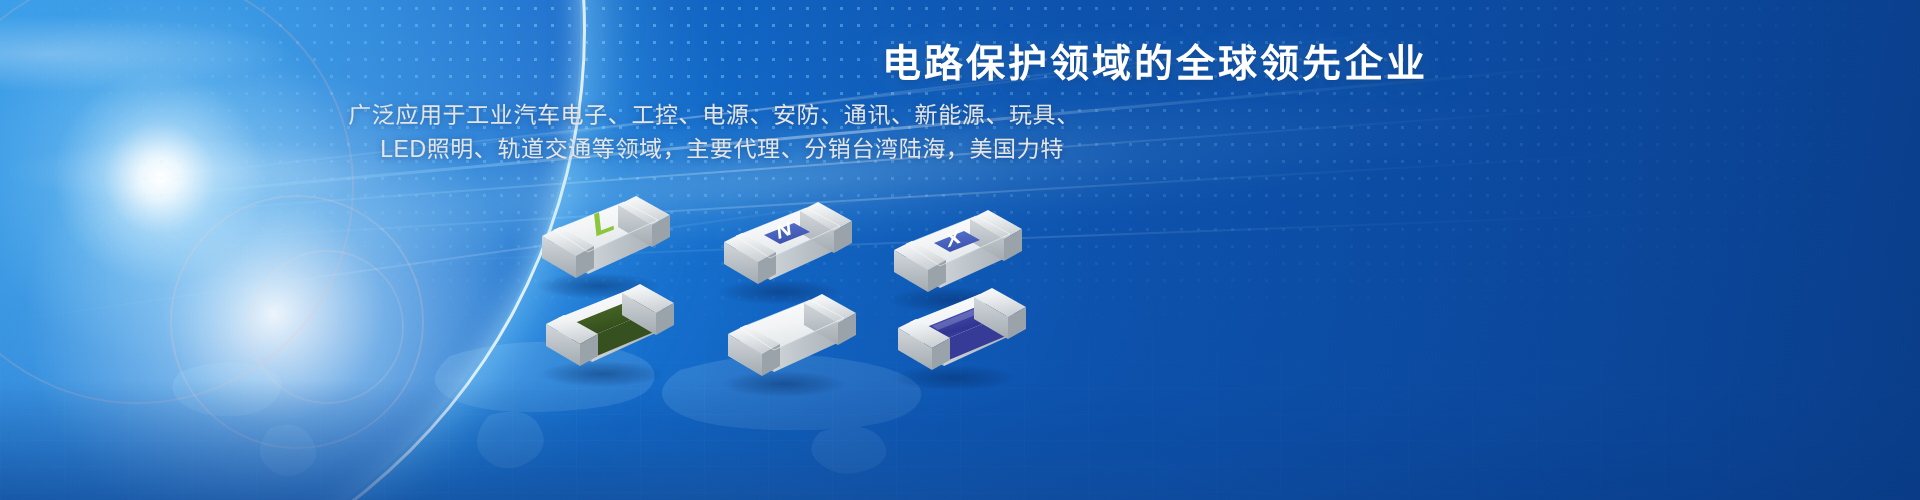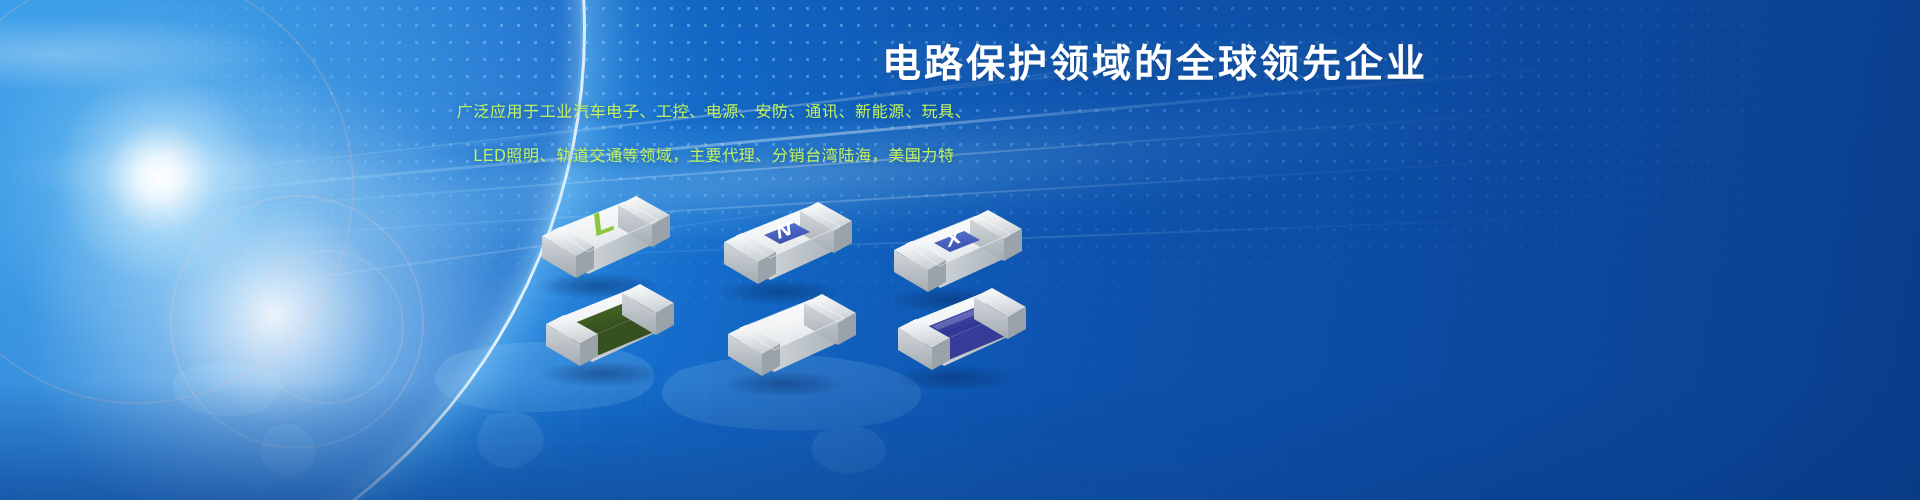--- a/index.html
+++ b/index.html
@@ -142,29 +142,29 @@
     font-size:39px;line-height:1;
     font-weight:700;
     color:#ffffff;
     letter-spacing:3px;
     text-shadow:0 2px 10px rgba(8,48,110,.55), 0 0 26px rgba(120,200,255,.30);
     white-space:nowrap;
   }
   .subline{
     position:absolute;left:0;width:1428px;
     text-align:center;
-    font-size:16px;line-height:1;
+    font-size:23px;line-height:1;
     font-weight:400;
-    color:#bef264;
+    color:#e5e5e5;
     letter-spacing:.6px;
     text-shadow:0 1px 6px rgba(8,48,110,.45);
     white-space:nowrap;
   }
   .sub1{top:104px;}
-  .sub2{top:148px;}
+  .sub2{top:138px;margin-left:8px;}
 
   
   .fuses{position:absolute;left:0;top:0;width:1920px;height:500px;}
   .fuse{position:absolute;width:150px;height:110px;}
   .fuse svg{display:block;width:150px;height:110px;overflow:visible;}
 
   .f1{left:520px;top:190px;}
   .f2{left:702px;top:196px;}
   .f3{left:872px;top:204px;}
   .f4{left:524px;top:278px;}

